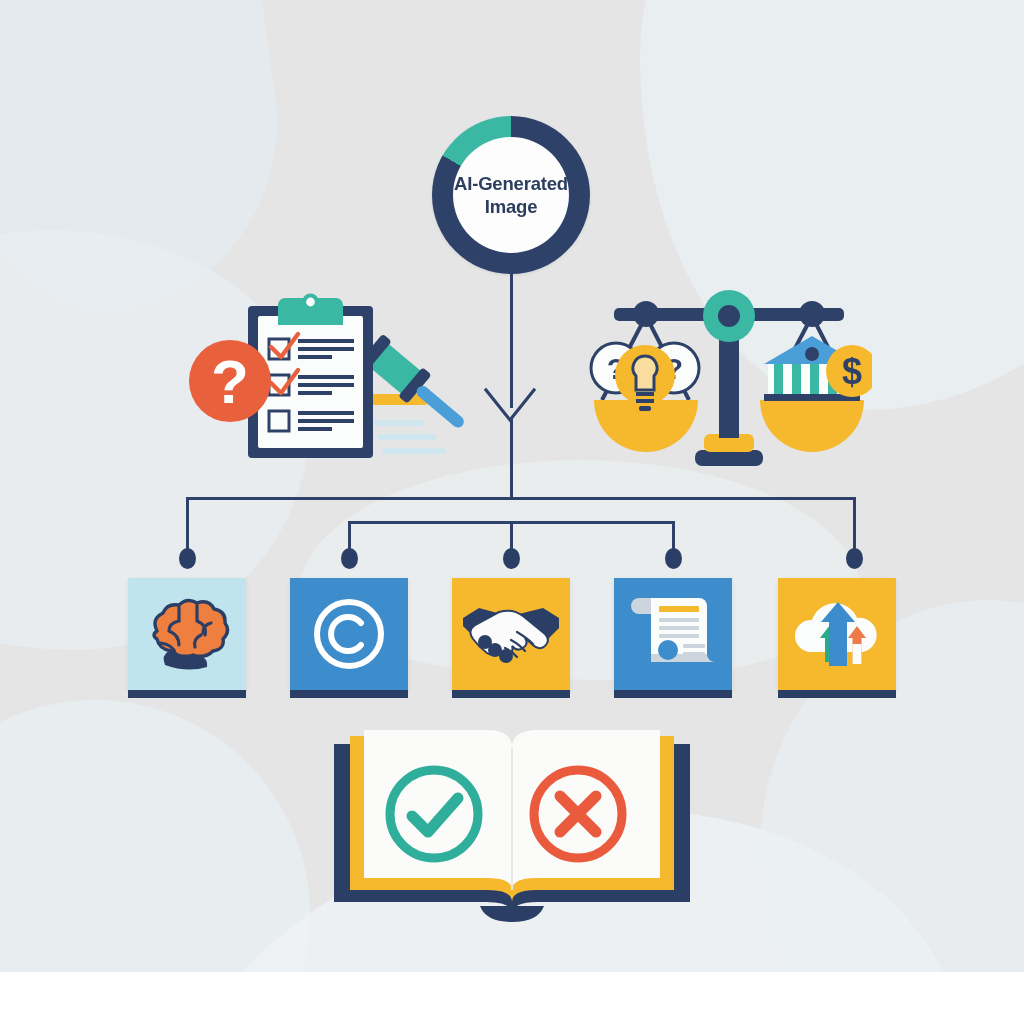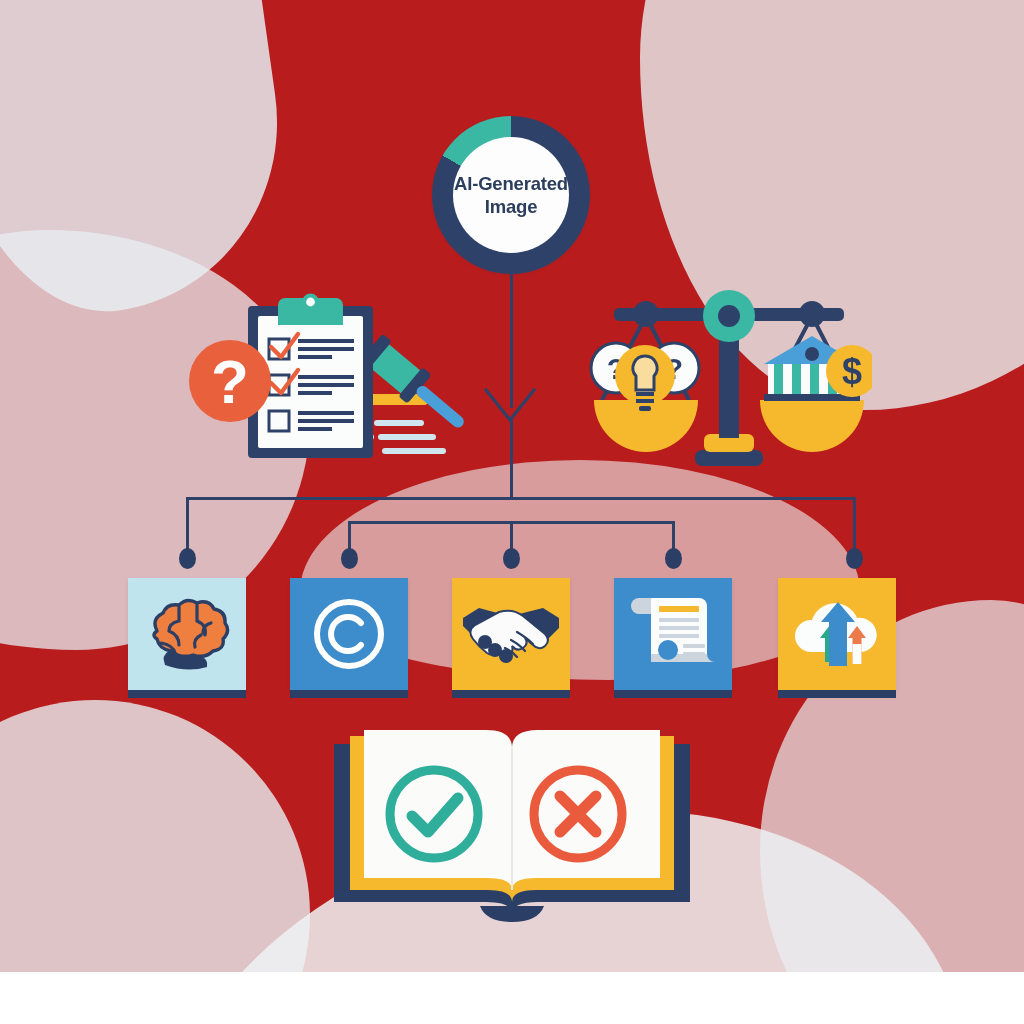--- a/index.html
+++ b/index.html
@@ -3,21 +3,21 @@
 <meta charset="utf-8">
 <title>AI-Generated Image Legal Considerations Infographic</title>
 <style>
   html,body{margin:0;padding:0;}
   body{
     width:1024px;height:1024px;
     font-family:"Liberation Sans","DejaVu Sans",sans-serif;
     background:#ffffff;
     overflow:hidden;
   }
-  #stage{position:relative;width:1024px;height:972px;overflow:hidden;background:#b91c1c;}
+  #stage{position:relative;width:1024px;height:972px;overflow:hidden;background:#e5e5e5;}
 
   
   .blob{position:absolute;background:#e7edf1;opacity:.85;}
   .blob.b1{left:-60px;top:-170px;width:330px;height:480px;
     border-radius:0 0 70% 55% / 0 0 50% 62%;transform:rotate(-8deg);background:#e4ebf0;}
   .blob.b2{left:640px;top:-230px;width:560px;height:640px;
     border-radius:48% 52% 60% 40% / 45% 40% 60% 55%;background:#eaf0f3;opacity:.8;}
   .blob.b3{left:-210px;top:230px;width:520px;height:420px;
     border-radius:50% 50% 45% 55% / 55% 45% 55% 45%;background:#e8eef2;opacity:.75;}
   .blob.b4{left:-120px;top:700px;width:430px;height:430px;

